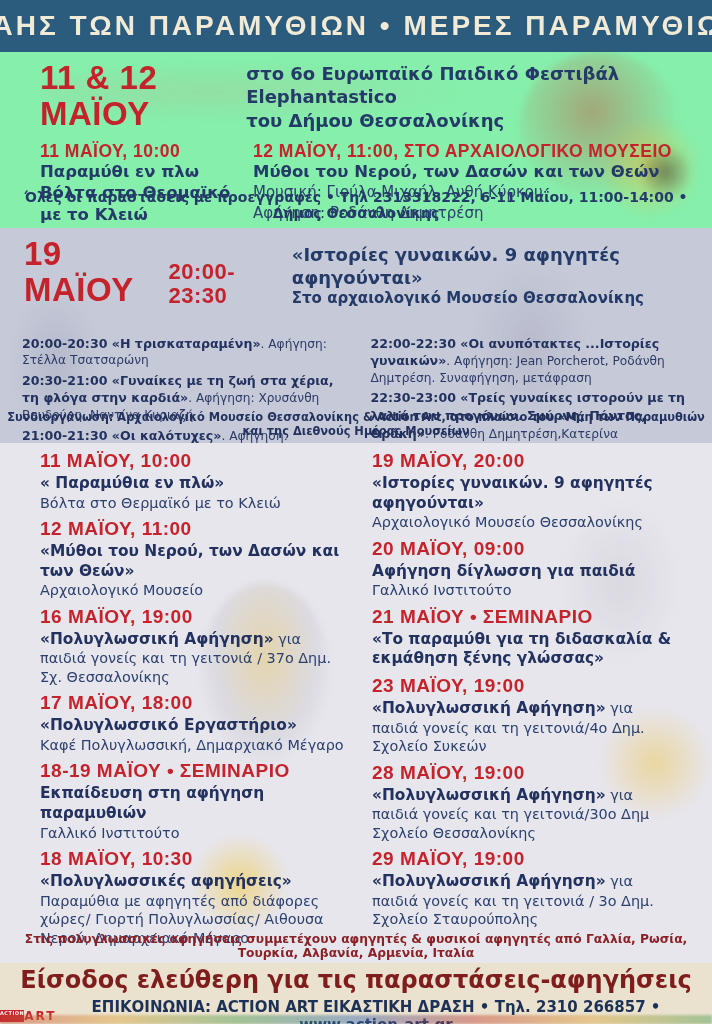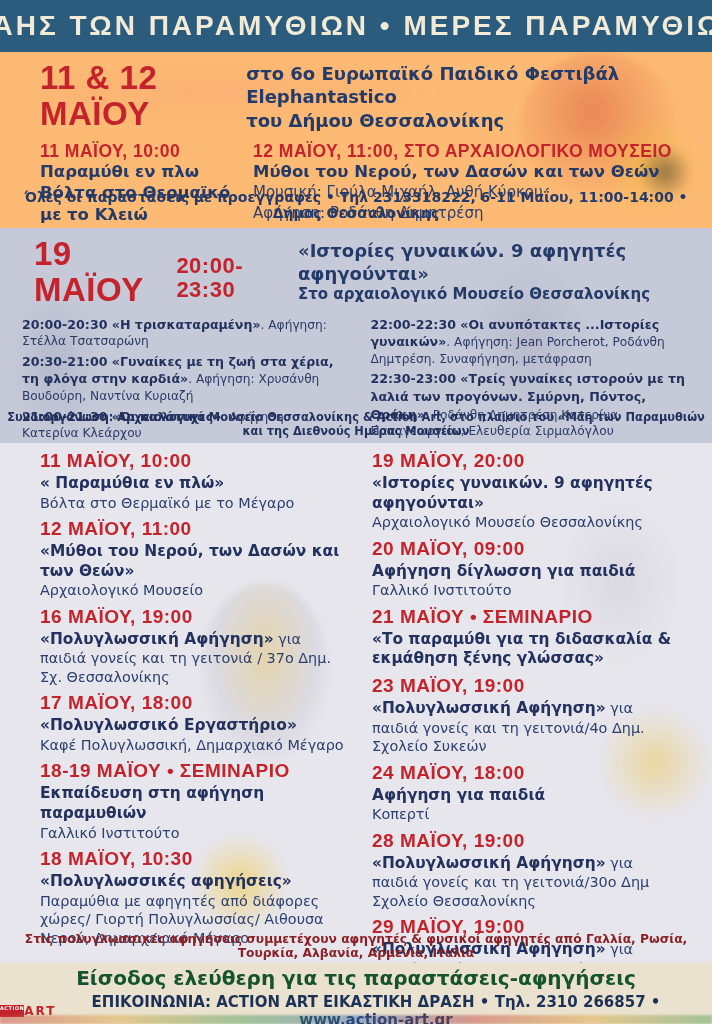--- a/index.html
+++ b/index.html
@@ -23,45 +23,45 @@
   .stamp{
     color:#c5232b;font-weight:bold;font-family:"Liberation Sans",sans-serif;
     letter-spacing:.5px;line-height:1.1;
   }
   .stamp-xl{font-size:33px;}
   .stamp-lg{font-size:22px;}
   .stamp-md{font-size:17.5px;}
   .stamp-prog{font-size:19px;}
   
   .festival{
-    position:absolute;top:52px;left:0;width:712px;height:176px;background:#fdba74;
+    position:absolute;top:52px;left:0;width:712px;height:176px;background:#86efac;
     box-sizing:border-box;padding:8px 40px 0 40px;z-index:2;
   }
   .fest-head{display:flex;gap:16px;align-items:flex-start;position:relative;z-index:2;}
   .fest-sub{color:#243a68;font-weight:bold;font-size:18px;line-height:1.3;padding-top:2px;}
   .fest-cols{display:flex;margin-top:9px;position:relative;z-index:2;}
   .fest-col-left{width:213px;}
   .fest-col-right{flex:1;}
   .bold-navy{font-weight:bold;color:#243a68;font-size:16.5px;line-height:1.3;}
   .plain-navy{color:#2c406e;font-size:15px;line-height:1.4;}
   .fest-note{
     position:absolute;bottom:7px;left:0;width:712px;text-align:center;
     color:#243a68;font-weight:bold;font-size:14px;z-index:2;
   }
   
   .night{
     position:absolute;top:228px;left:0;width:712px;height:215px;background:#c6cad8;
     box-sizing:border-box;padding:8px 22px 0 22px;z-index:2;
   }
-  .night-head{display:flex;align-items:center;gap:10px;margin-left:12px;position:relative;z-index:2;}
+  .night-head{display:flex;align-items:flex-end;gap:10px;margin-left:2px;position:relative;z-index:2;}
   .night-time{margin-top:12px;}
   .night-title-wrap{margin-left:6px;}
   .night-title{color:#243a68;font-weight:bold;font-size:18px;line-height:1.25;}
   .night-sub{color:#243a68;font-weight:bold;font-size:15px;line-height:1.3;}
-  .night-cols{display:flex;gap:29px;margin-top:7px;position:relative;z-index:2;justify-content:flex-end;}
+  .night-cols{display:flex;gap:29px;margin-top:26px;position:relative;z-index:2;justify-content:flex-end;}
   .night-col{flex:1;color:#2b3a66;font-size:12.2px;line-height:1.36;}
   .night-col p{margin:0 0 3px 0;}
   .night-col b{color:#22315e;font-size:12.6px;}
   .night-note{
     position:absolute;bottom:5px;left:0;width:712px;text-align:center;
     font-size:11.4px;font-weight:bold;color:#22315e;z-index:2;
   }
   
   .program{
     position:absolute;top:443px;left:0;width:712px;height:520px;background:#e7e6ed;
@@ -76,21 +76,21 @@
   .prog-detail:empty{display:none;}
   .prog-footnote{
     position:absolute;bottom:3px;left:0;width:712px;text-align:center;
     color:#8a2126;font-weight:bold;font-size:12.3px;z-index:2;
   }
   
   .bottom{
     position:absolute;top:963px;left:0;width:712px;height:61px;background:#eae2cf;
     box-sizing:border-box;text-align:center;padding-top:3px;z-index:2;
   }
-  .free-entry{color:#14532d;font-weight:bold;font-size:20px;line-height:1.2;}
+  .free-entry{color:#7f1d1d;font-weight:bold;font-size:24px;line-height:1.2;}
   .contact-row{display:flex;align-items:center;justify-content:center;gap:8px;margin-top:3px;}
   .aa-logo{width:32px;display:flex;}
   .aa-top{background:#c5232b;color:#fff;font-size:5px;font-weight:bold;text-align:center;line-height:1.5;letter-spacing:.5px;}
   .aa-mid{font-size:12px;font-weight:bold;color:#c5232b;text-align:center;letter-spacing:2px;line-height:1.05;}
   .aa-strip{height:3px;background:linear-gradient(90deg,#d9372f 0%,#e8a33b 25%,#3f9e4d 50%,#3a6db5 75%,#7a3e9d 100%);}
   .contact{color:#1c3156;font-weight:bold;font-size:15px;}
   .bottom-strip{
     position:absolute;bottom:0;left:0;width:712px;height:9px;opacity:.45;z-index:3;
     background:linear-gradient(90deg,#c5433a,#e0a83f,#4d9e55,#3a6db5,#c5433a,#e0a83f,#4d9e55);
     filter:blur(1px);pointer-events:none;
@@ -170,21 +170,21 @@
   <section class="program">
     <div class="decor" style="left:200px;top:140px;width:130px;height:180px;background:radial-gradient(ellipse at 50% 40%,rgba(225,185,70,.38),rgba(120,120,130,.10) 55%,rgba(120,120,130,0) 75%);"></div>
     <div class="decor" style="left:190px;top:390px;width:100px;height:100px;background:radial-gradient(circle at 50% 50%,rgba(242,200,55,.55),rgba(242,200,55,0) 70%);"></div>
     <div class="decor" style="left:600px;top:260px;width:110px;height:120px;background:radial-gradient(circle at 50% 50%,rgba(238,195,65,.45),rgba(238,195,65,0) 70%);"></div>
     <div class="decor" style="left:560px;top:60px;width:120px;height:160px;background:radial-gradient(ellipse at 50% 50%,rgba(140,140,155,.14),rgba(140,140,155,0) 72%);"></div>
 
     <div class="prog-col">
       <div class="prog-entry">
         <div class="stamp stamp-prog">11 ΜΑΪΟΥ, 10:00</div>
         <p class="prog-text"><b>« Παραμύθια εν πλώ»</b><span></span></p>
-        <p class="prog-detail">Βόλτα στο Θερμαϊκό με το Μέγαρο</p>
+        <p class="prog-detail">Βόλτα στο Θερμαϊκό με το Κλειώ</p>
       </div>
       <div class="prog-entry">
         <div class="stamp stamp-prog">12 ΜΑΪΟΥ, 11:00</div>
         <p class="prog-text"><b>«Μύθοι του Νερού, των Δασών και των Θεών»</b><span></span></p>
         <p class="prog-detail">Αρχαιολογικό Μουσείο</p>
       </div>
       <div class="prog-entry">
         <div class="stamp stamp-prog">16 ΜΑΪΟΥ, 19:00</div>
         <p class="prog-text"><b>«Πολυγλωσσική Αφήγηση»</b><span> για παιδιά γονείς και τη γειτονιά / 37ο Δημ. Σχ. Θεσσαλονίκης</span></p>
 
@@ -219,25 +219,20 @@
       </div>
       <div class="prog-entry">
         <div class="stamp stamp-prog">21 ΜΑΪΟΥ • ΣΕΜΙΝΑΡΙΟ</div>
         <p class="prog-text"><b>«Το παραμύθι για τη διδασκαλία &amp; εκμάθηση  ξένης γλώσσας»</b><span></span></p>
 
       </div>
       <div class="prog-entry">
         <div class="stamp stamp-prog">23 ΜΑΪΟΥ, 19:00</div>
         <p class="prog-text"><b>«Πολυγλωσσική Αφήγηση»</b><span> για παιδιά γονείς και τη γειτονιά/4ο Δημ. Σχολείο Συκεών</span></p>
 
-      </div>
-      <div class="prog-entry">
-        <div class="stamp stamp-prog">24 ΜΑΪΟΥ, 18:00</div>
-        <p class="prog-text"><b>Αφήγηση για παιδιά</b><span></span></p>
-        <p class="prog-detail">Κοπερτί</p>
       </div>
       <div class="prog-entry">
         <div class="stamp stamp-prog">28 ΜΑΪΟΥ, 19:00</div>
         <p class="prog-text"><b>«Πολυγλωσσική Αφήγηση»</b><span> για παιδιά γονείς και τη γειτονιά/30ο Δημ Σχολείο Θεσσαλονίκης</span></p>
 
       </div>
       <div class="prog-entry">
         <div class="stamp stamp-prog">29 ΜΑΪΟΥ, 19:00</div>
         <p class="prog-text"><b>«Πολυγλωσσική Αφήγηση»</b><span> για παιδιά γονείς και τη γειτονιά / 3ο Δημ. Σχολείο Σταυρούπολης</span></p>
 

